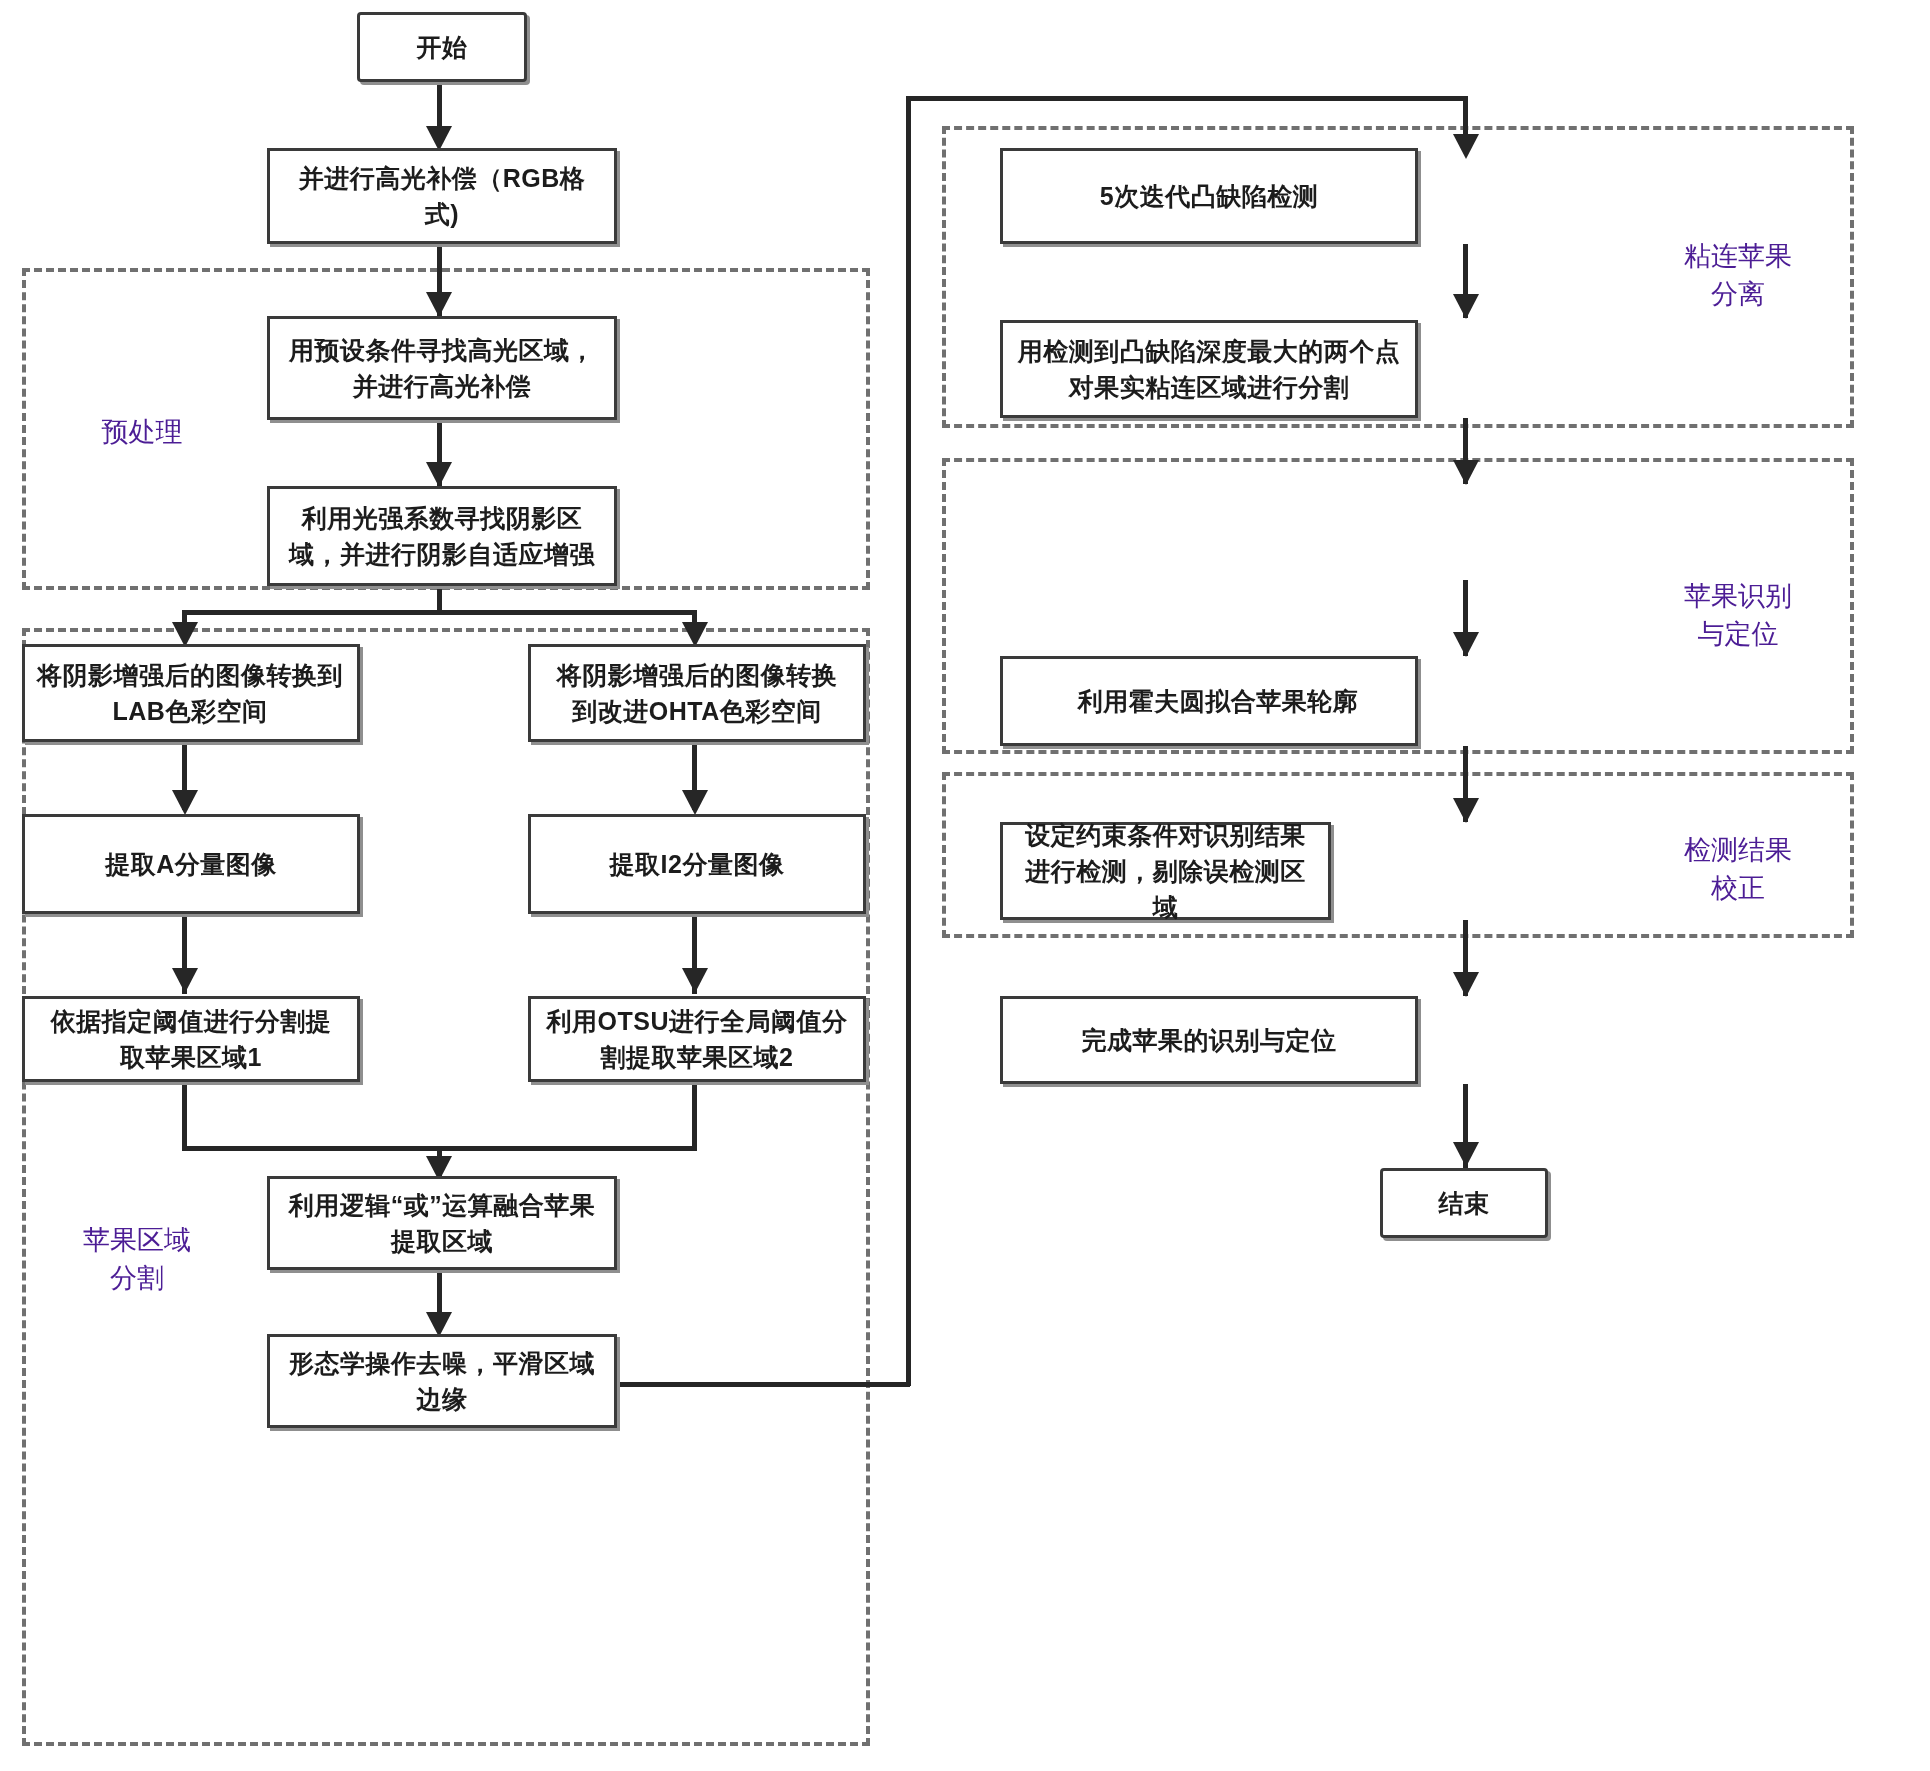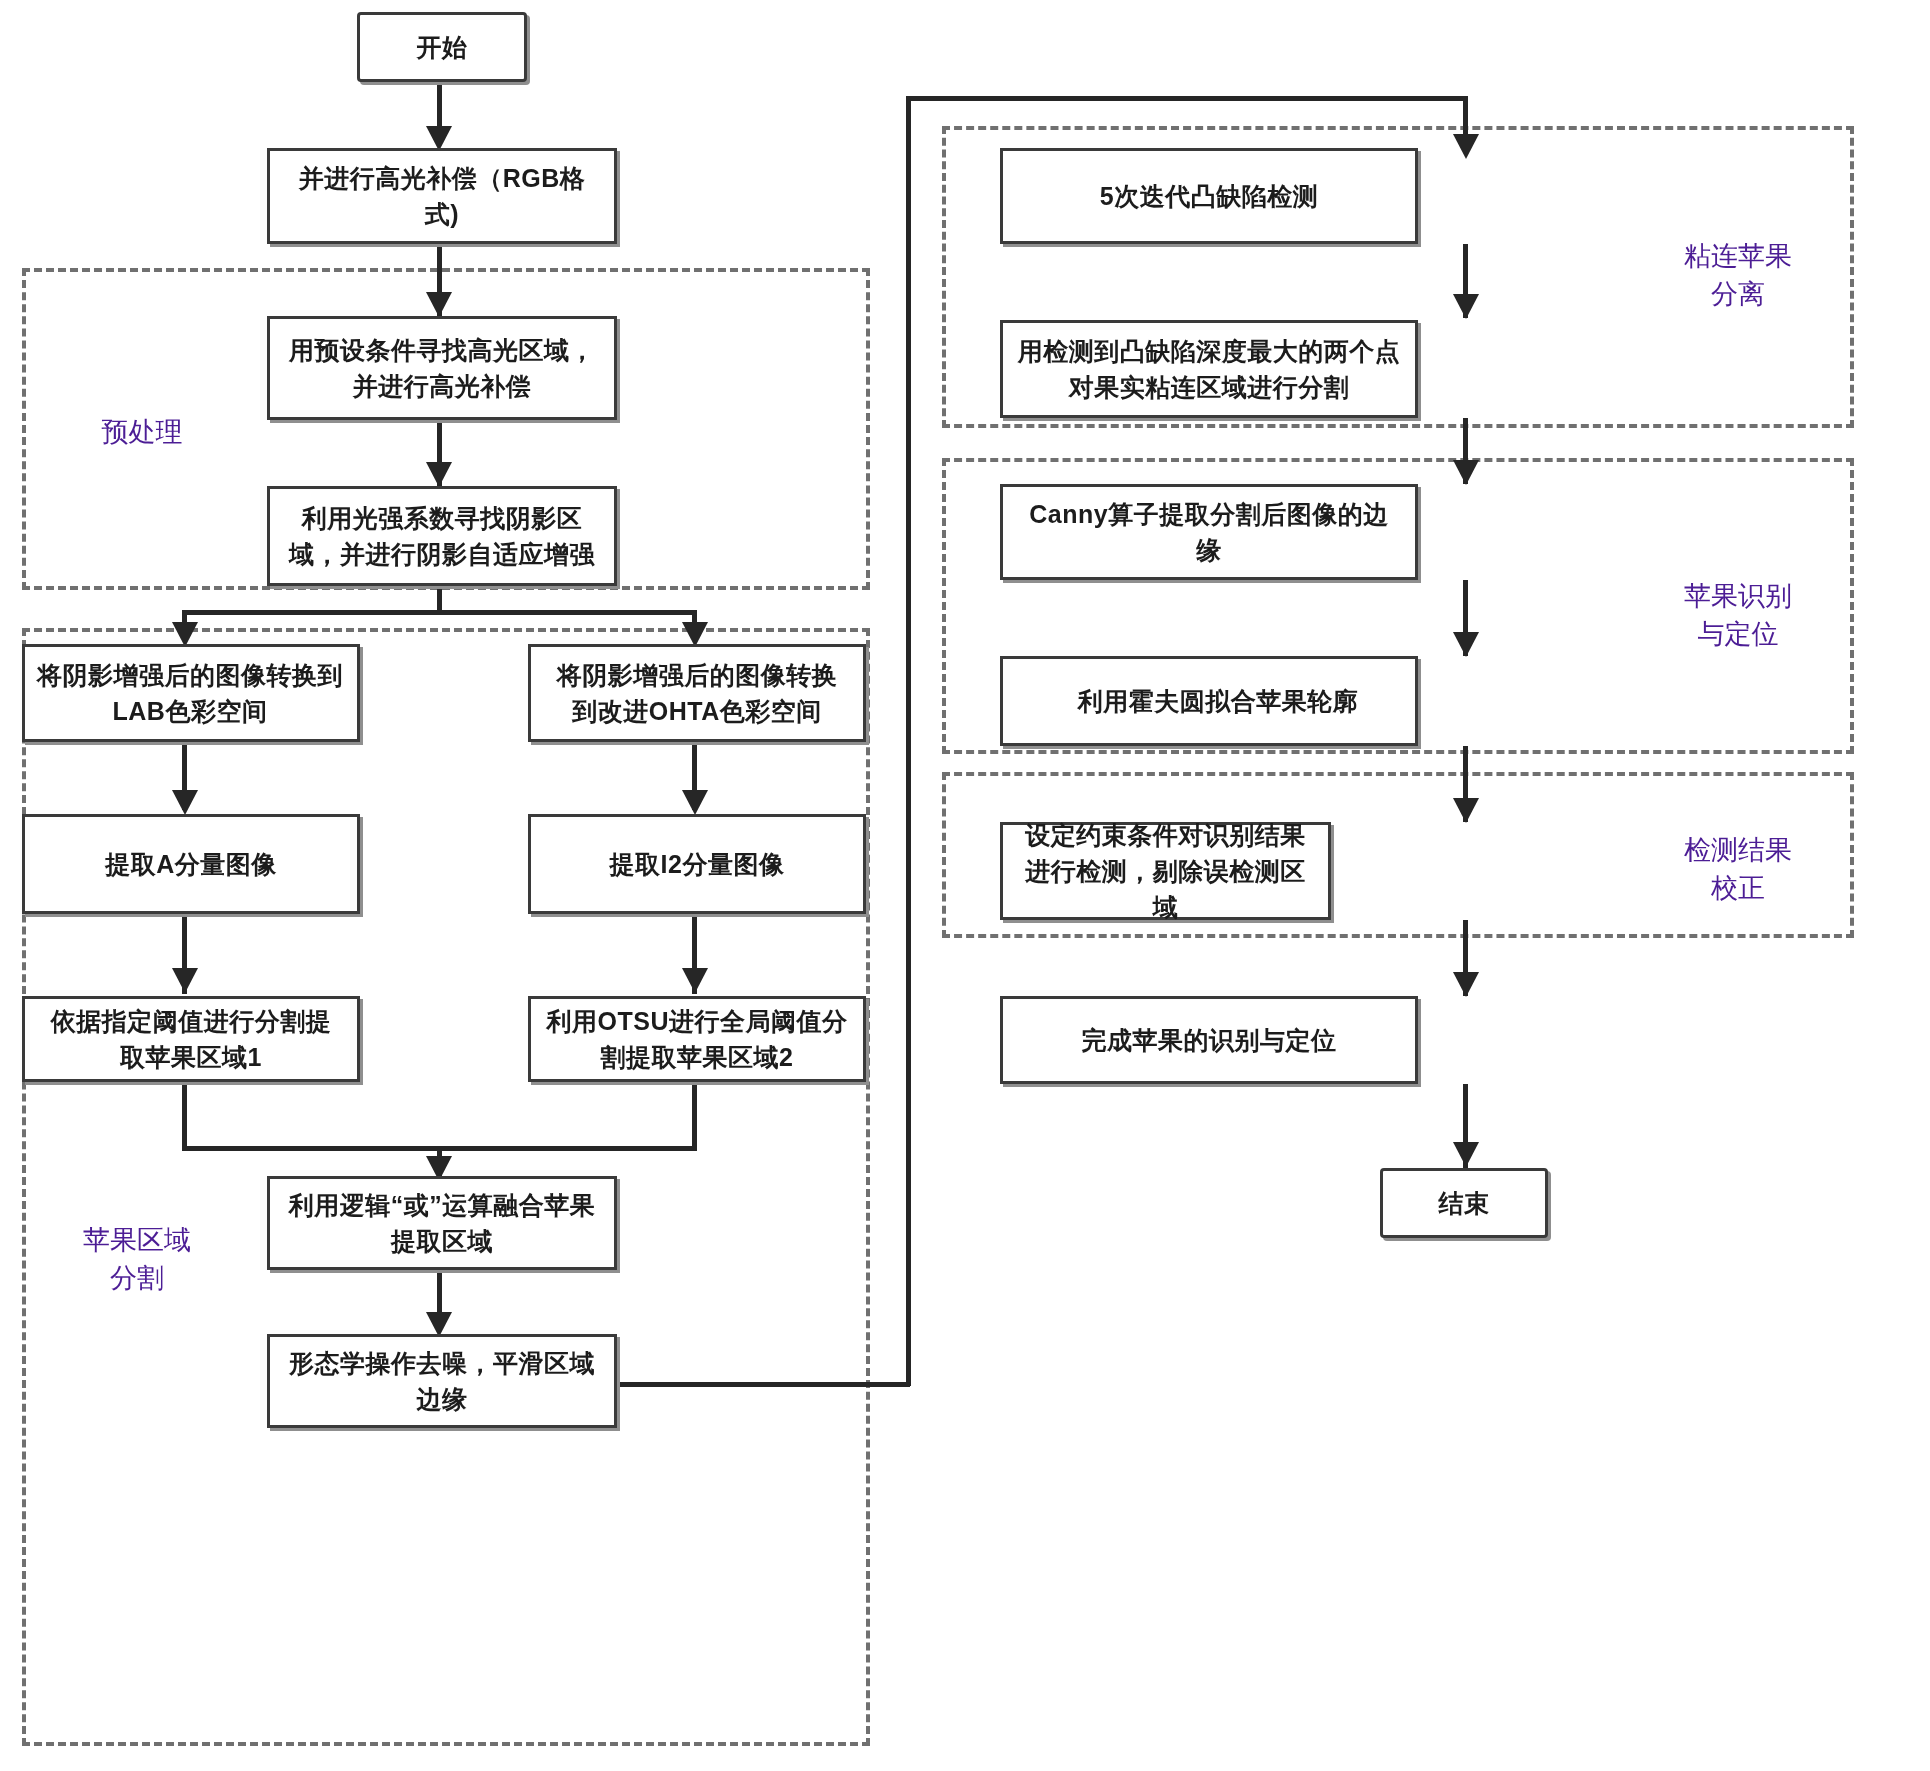--- a/index.html
+++ b/index.html
@@ -207,23 +207,20 @@
   </div>
 
   <div class="node" style="left:1000px; top:148px; width:418px; height:96px;">
     <span>5次迭代凸缺陷检测</span>
   </div>
 
   <div class="node" style="left:1000px; top:320px; width:418px; height:98px;">
     <span>用检测到凸缺陷深度最大的两个点对果实粘连区域进行分割</span>
   </div>
 
-  <div class="node" style="left:1000px; top:484px; width:418px; height:96px;">
-    <span>Canny算子提取分割后图像的边缘</span>
-  </div>
 
   <div class="node" style="left:1000px; top:656px; width:418px; height:90px;padding-left:32px;">
     <span>利用霍夫圆拟合苹果轮廓</span>
   </div>
 
   <div class="node" style="left:1000px; top:822px; width:331px; height:98px;">
     <span>设定约束条件对识别结果进行检测，剔除误检测区域</span>
   </div>
 
   <div class="node" style="left:1000px; top:996px; width:418px; height:88px;">

